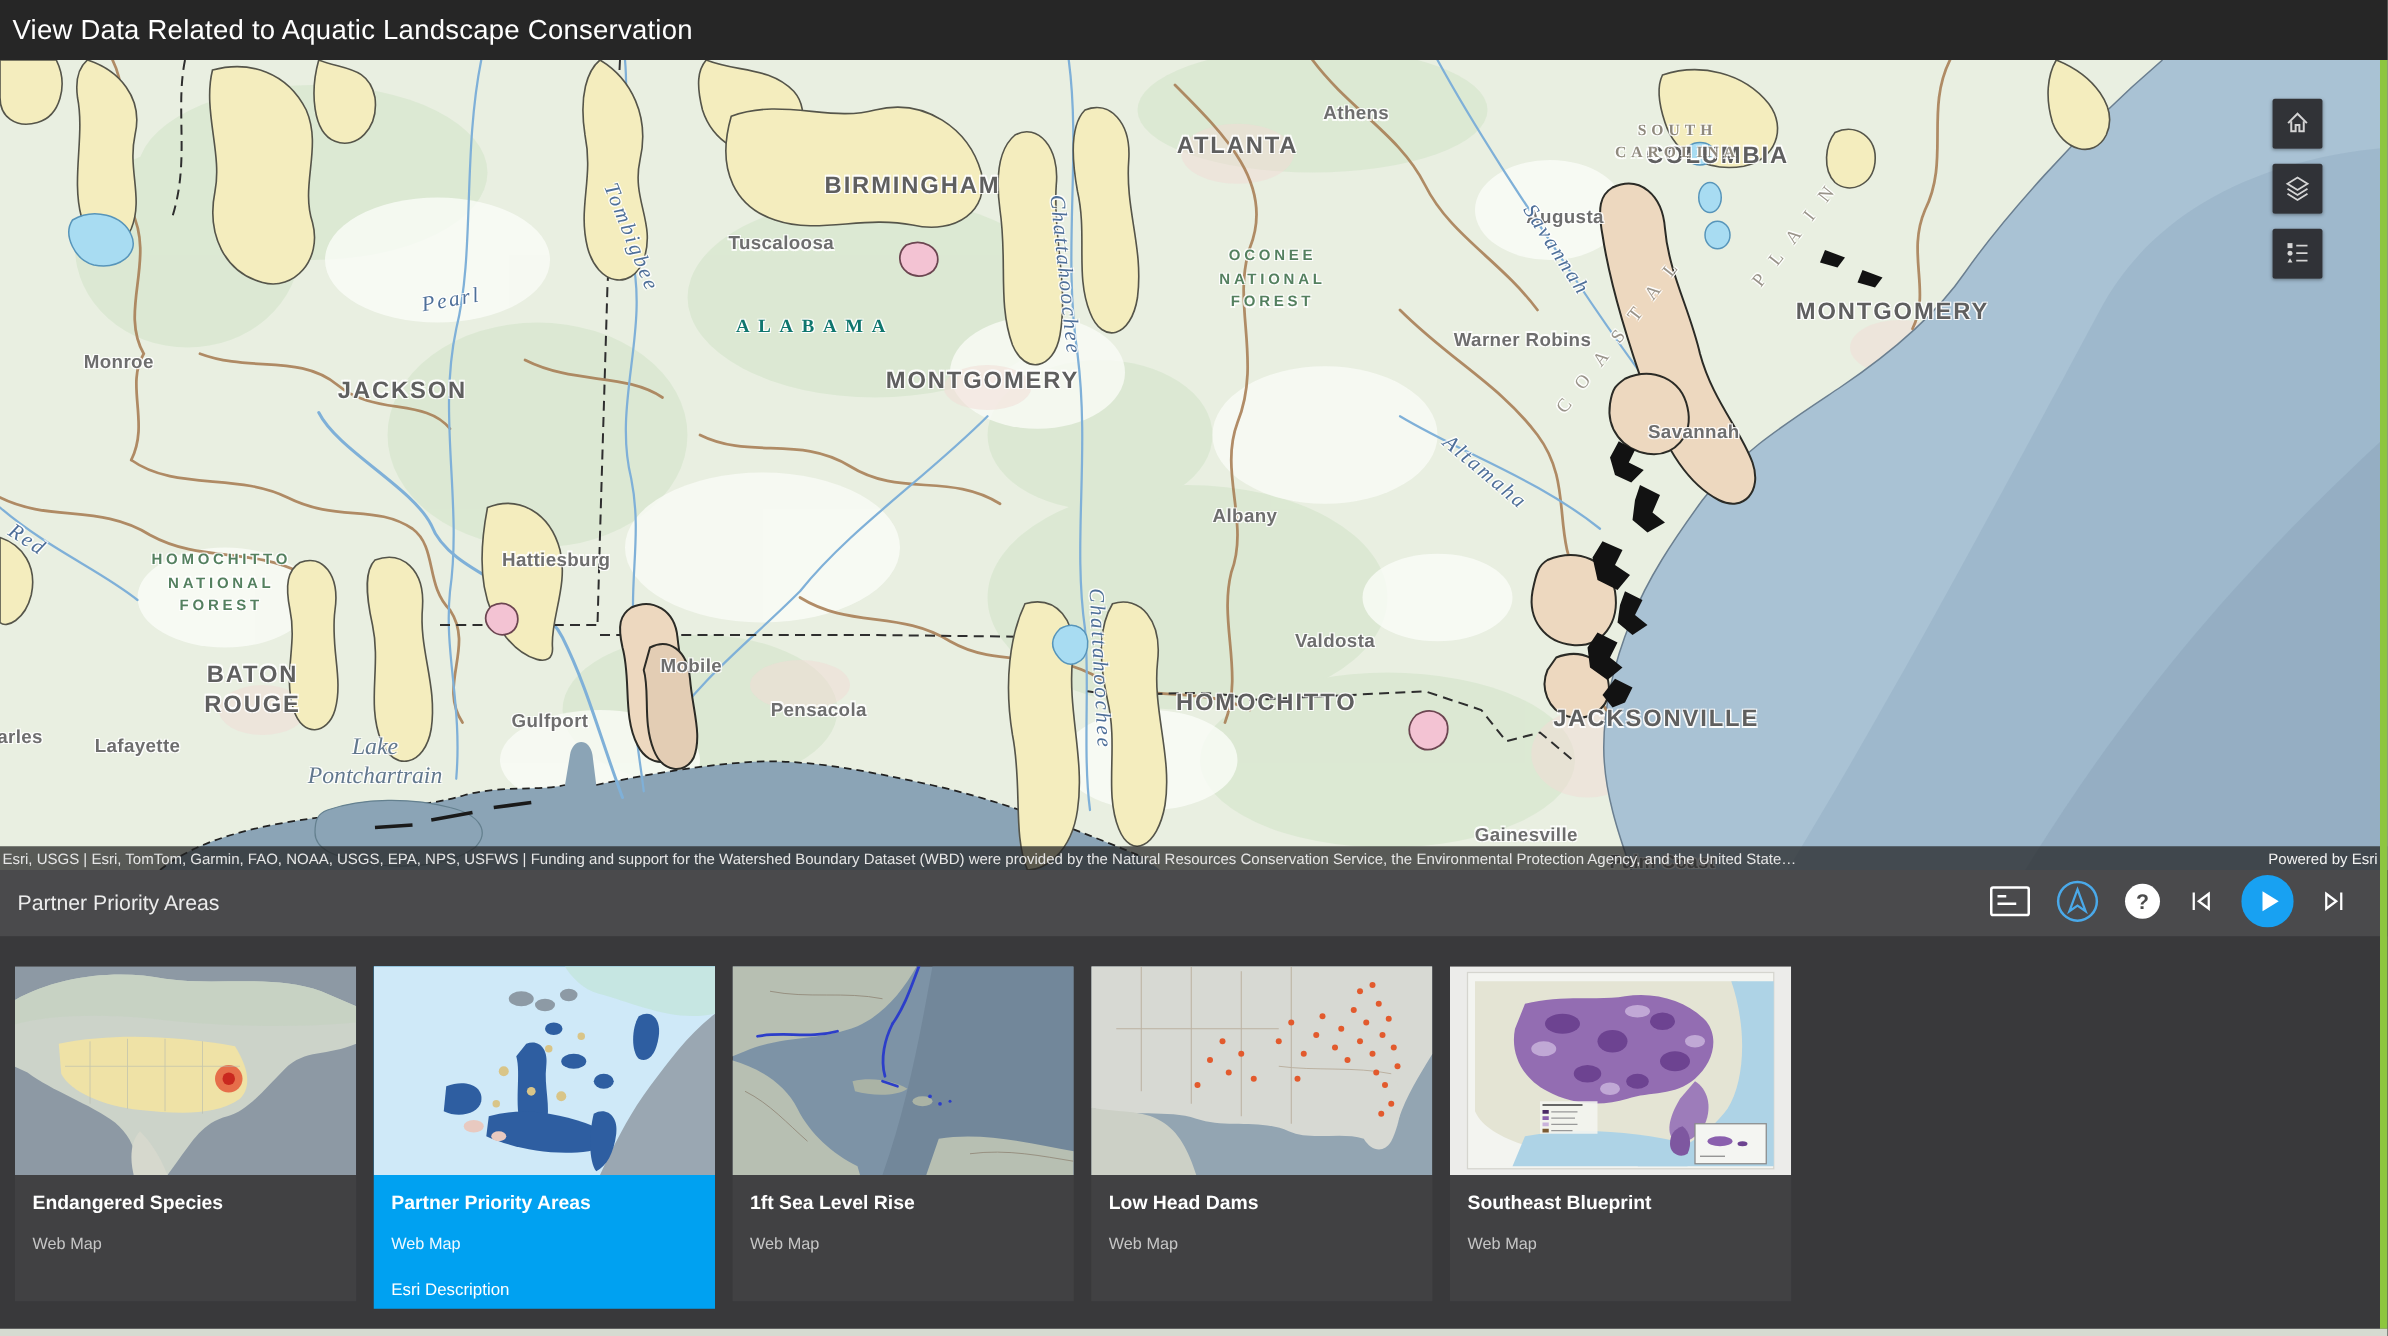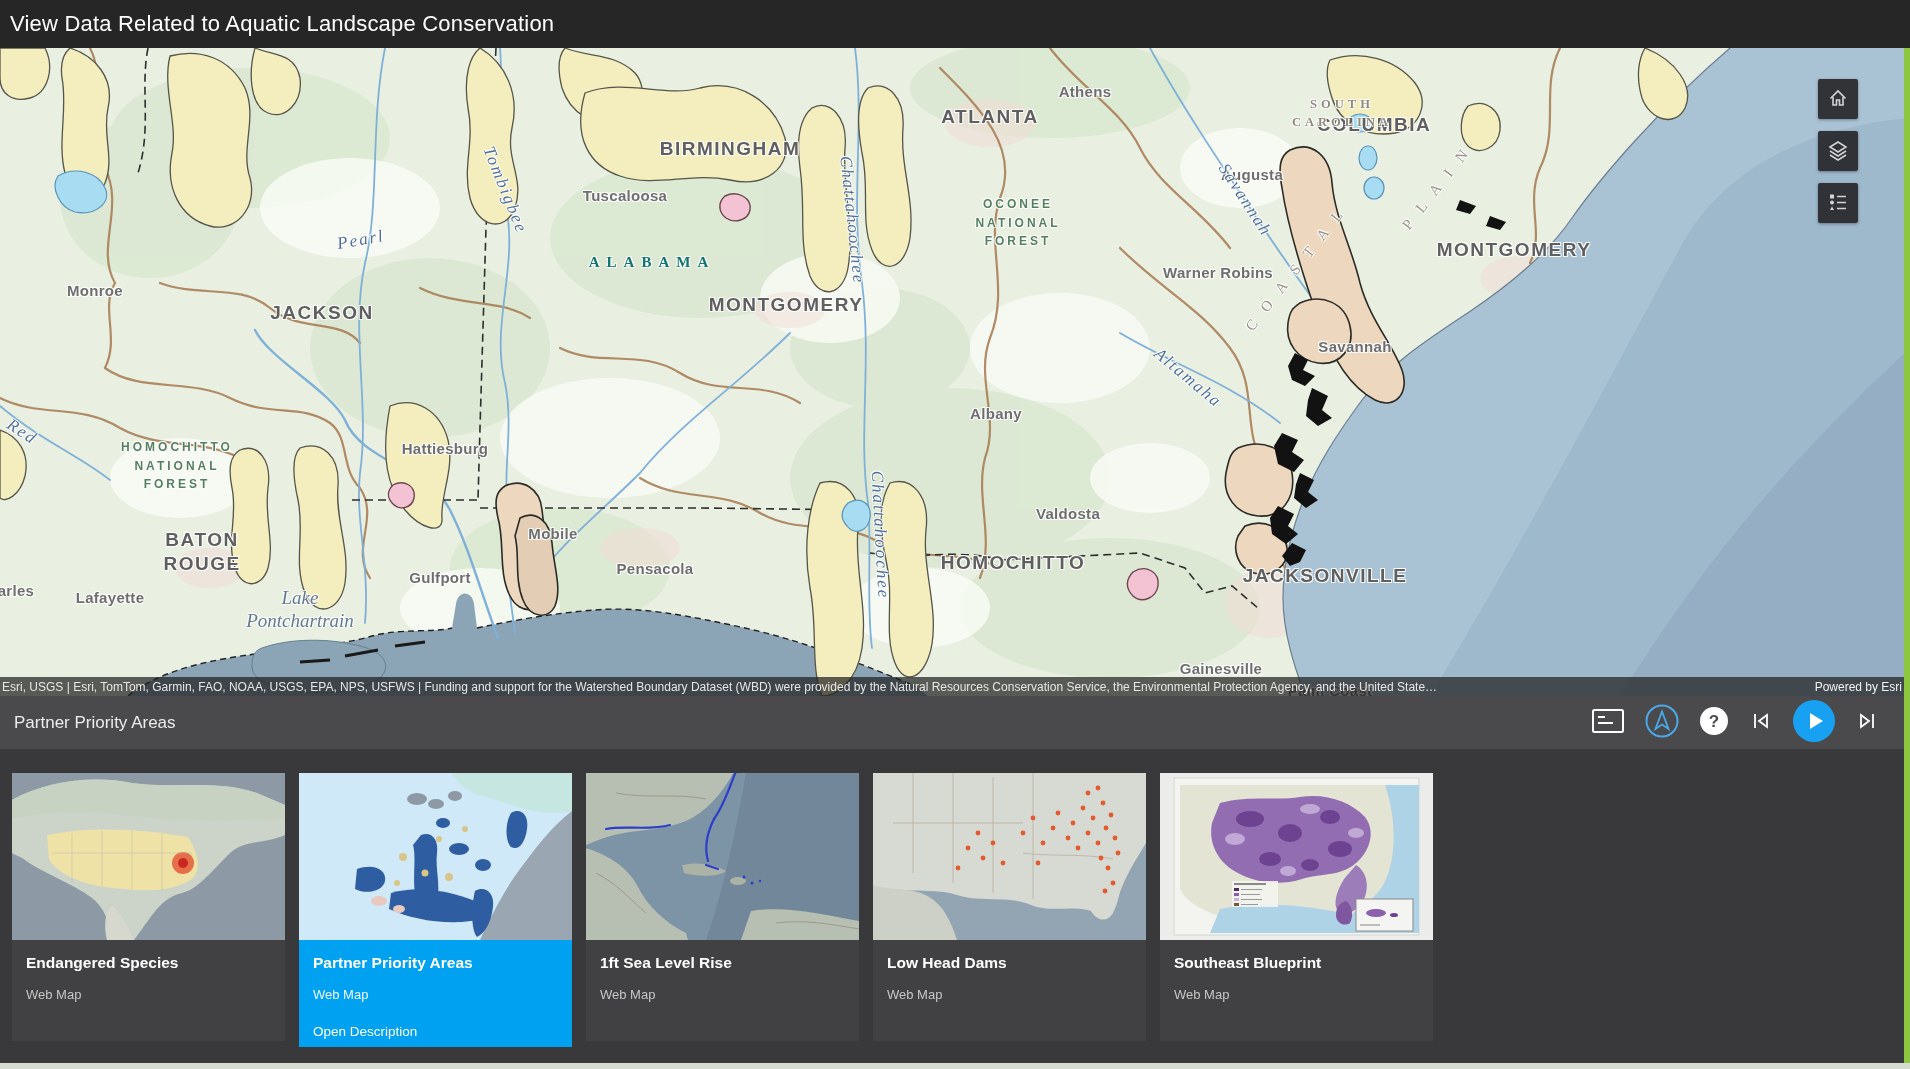--- a/index.html
+++ b/index.html
@@ -423,21 +423,21 @@
           </g>
           <g fill="#e8c9c0">
               <ellipse cx="80" cy="128" rx="8" ry="5"></ellipse>
               <ellipse cx="100" cy="136" rx="6" ry="4"></ellipse>
             </g>
         </svg>
       </span>
       <div class="card-body">
         <div class="card-title">Partner Priority Areas</div>
         <div class="card-sub">Web Map</div>
-        <div class="card-link">Open Description</div>
+        <div class="card-link">Esri Description</div>
       </div>
     </div>
 
     <div class="card">
       <span class="thumb">
         <svg width="273" height="167" viewBox="0 0 273 167">
           <rect width="273" height="167" fill="#7d93a6"></rect>
           <path fill="#72879a" d="M160,0 L273,0 L273,167 L120,167 C140,110 150,55 160,0 Z"></path>
           <path fill="#b7bfb2" d="M-5,-5 L150,-5 C138,18 122,38 100,48 C70,60 40,55 10,68 L-5,74 Z"></path>
           <path fill="#b7bfb2" d="M-5,74 C20,80 42,94 52,114 C62,134 80,150 100,160 L102,167 L-5,167 Z"></path>

